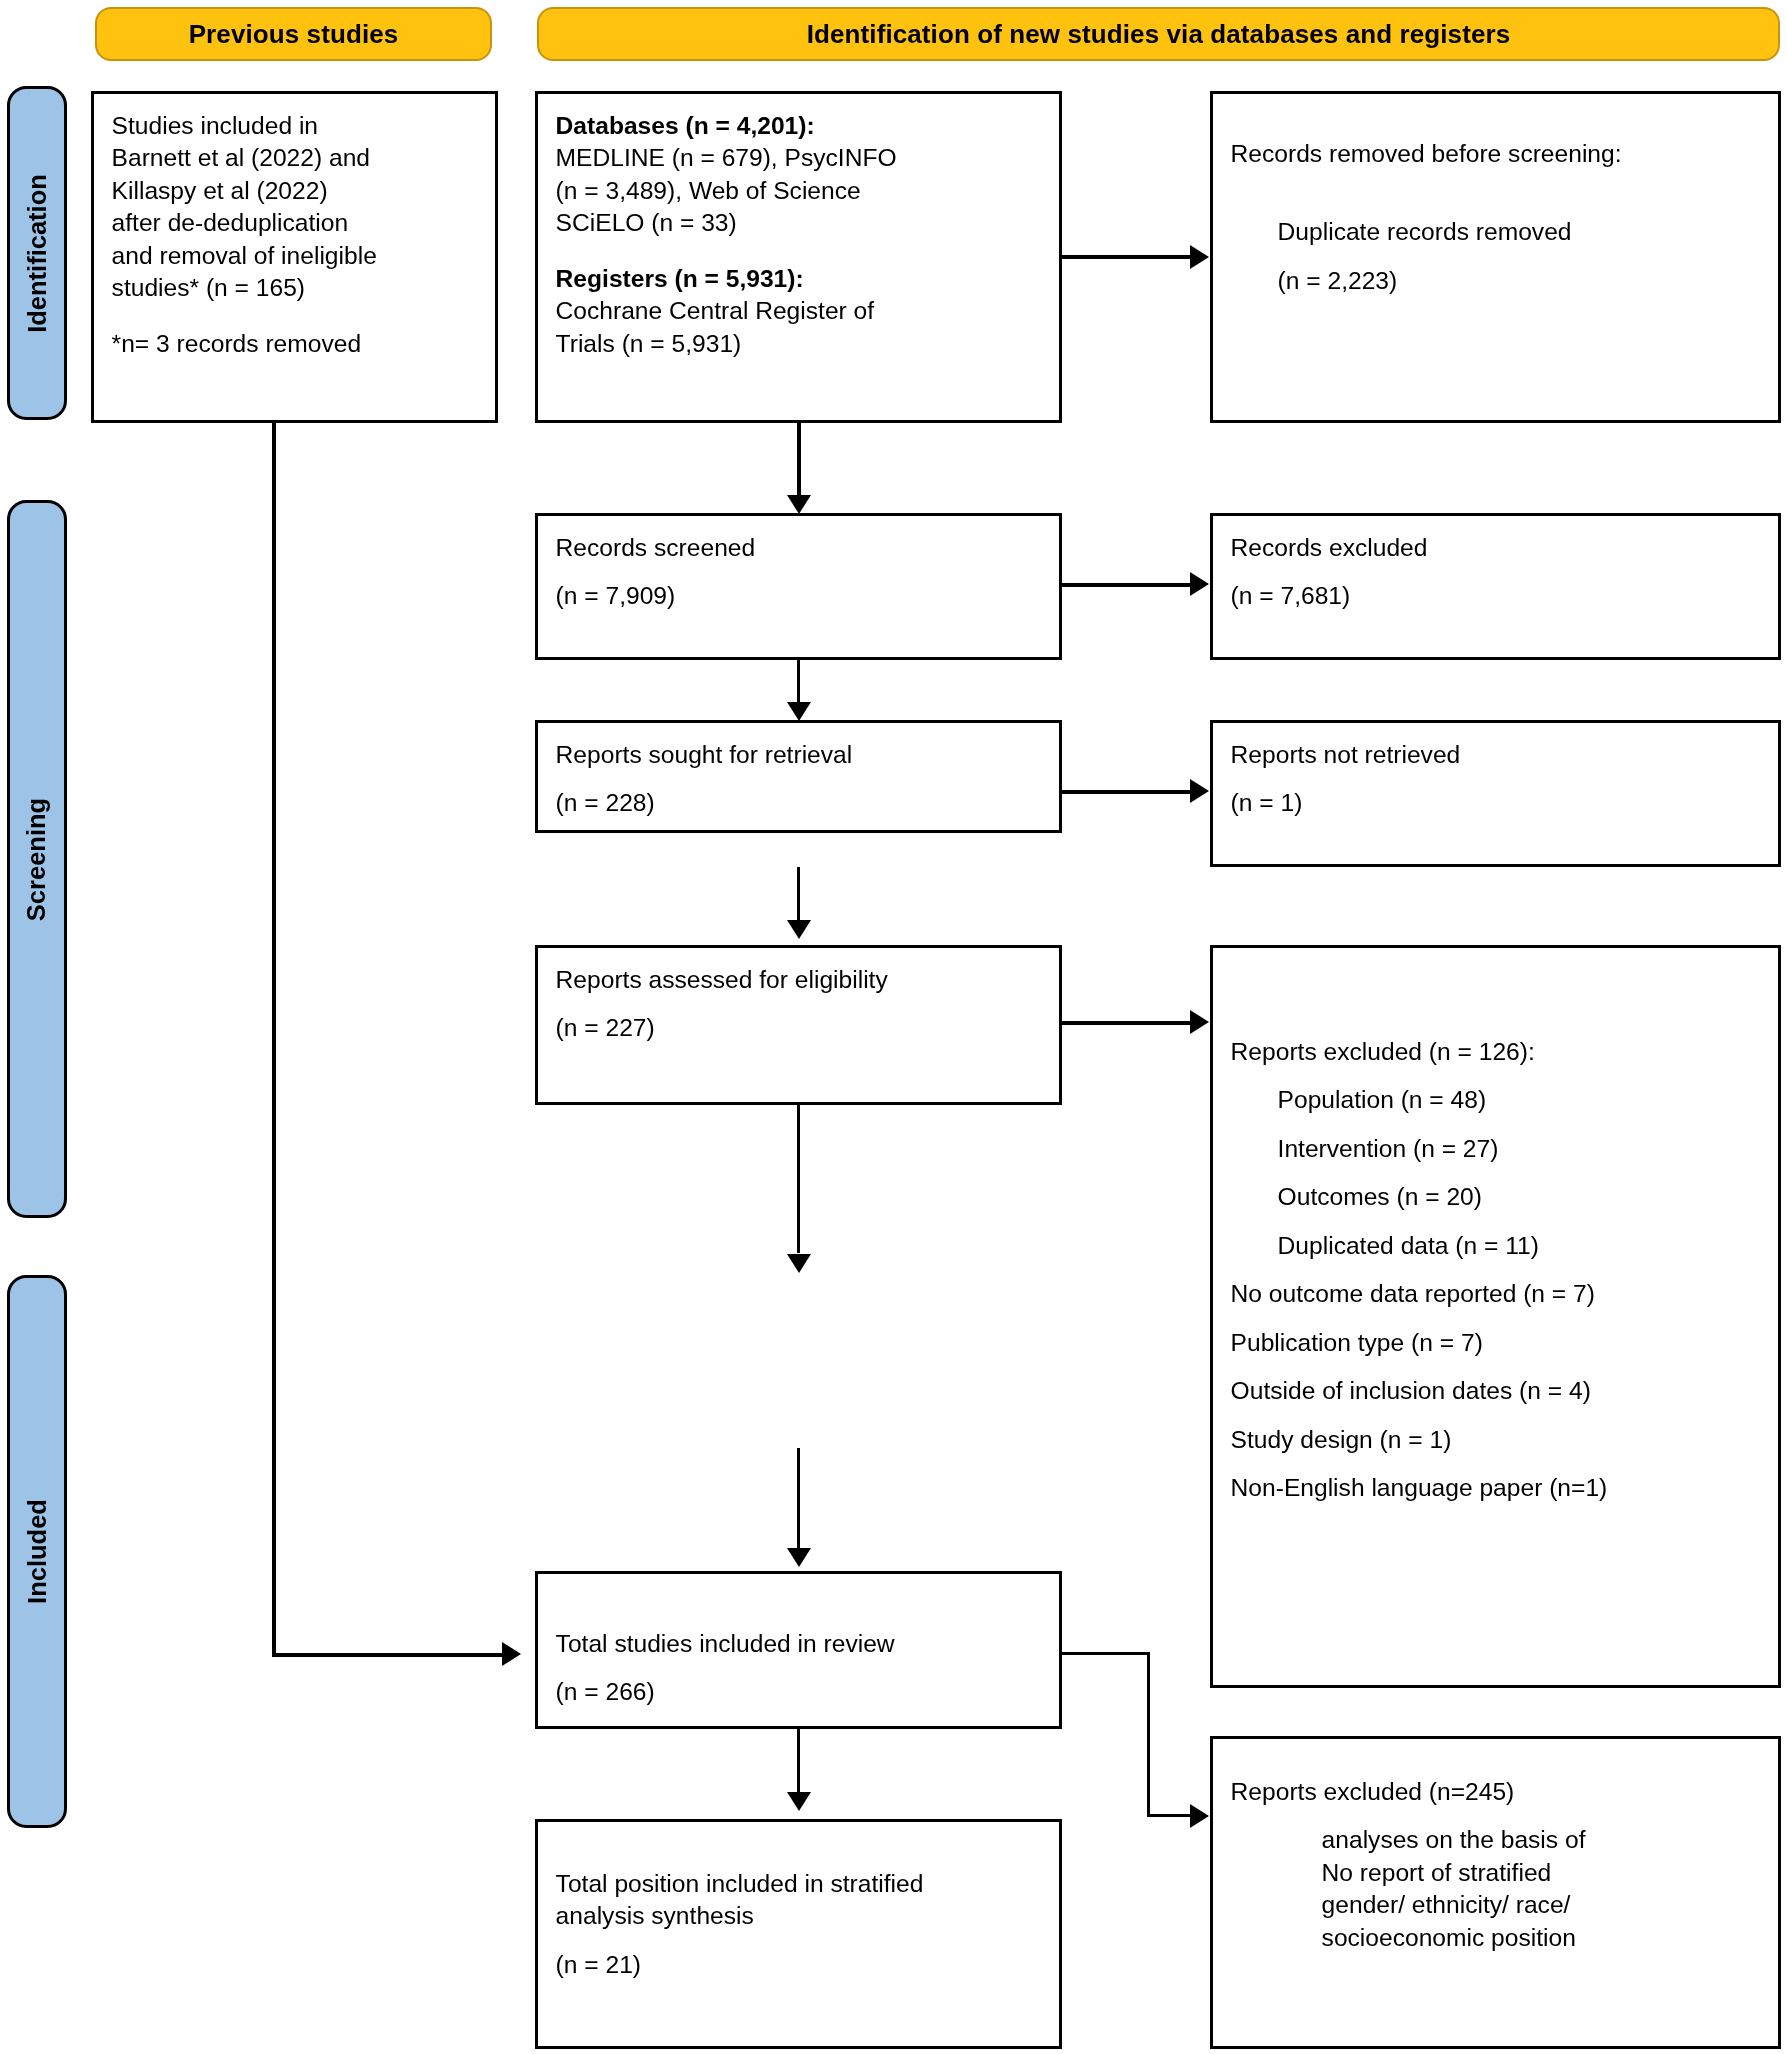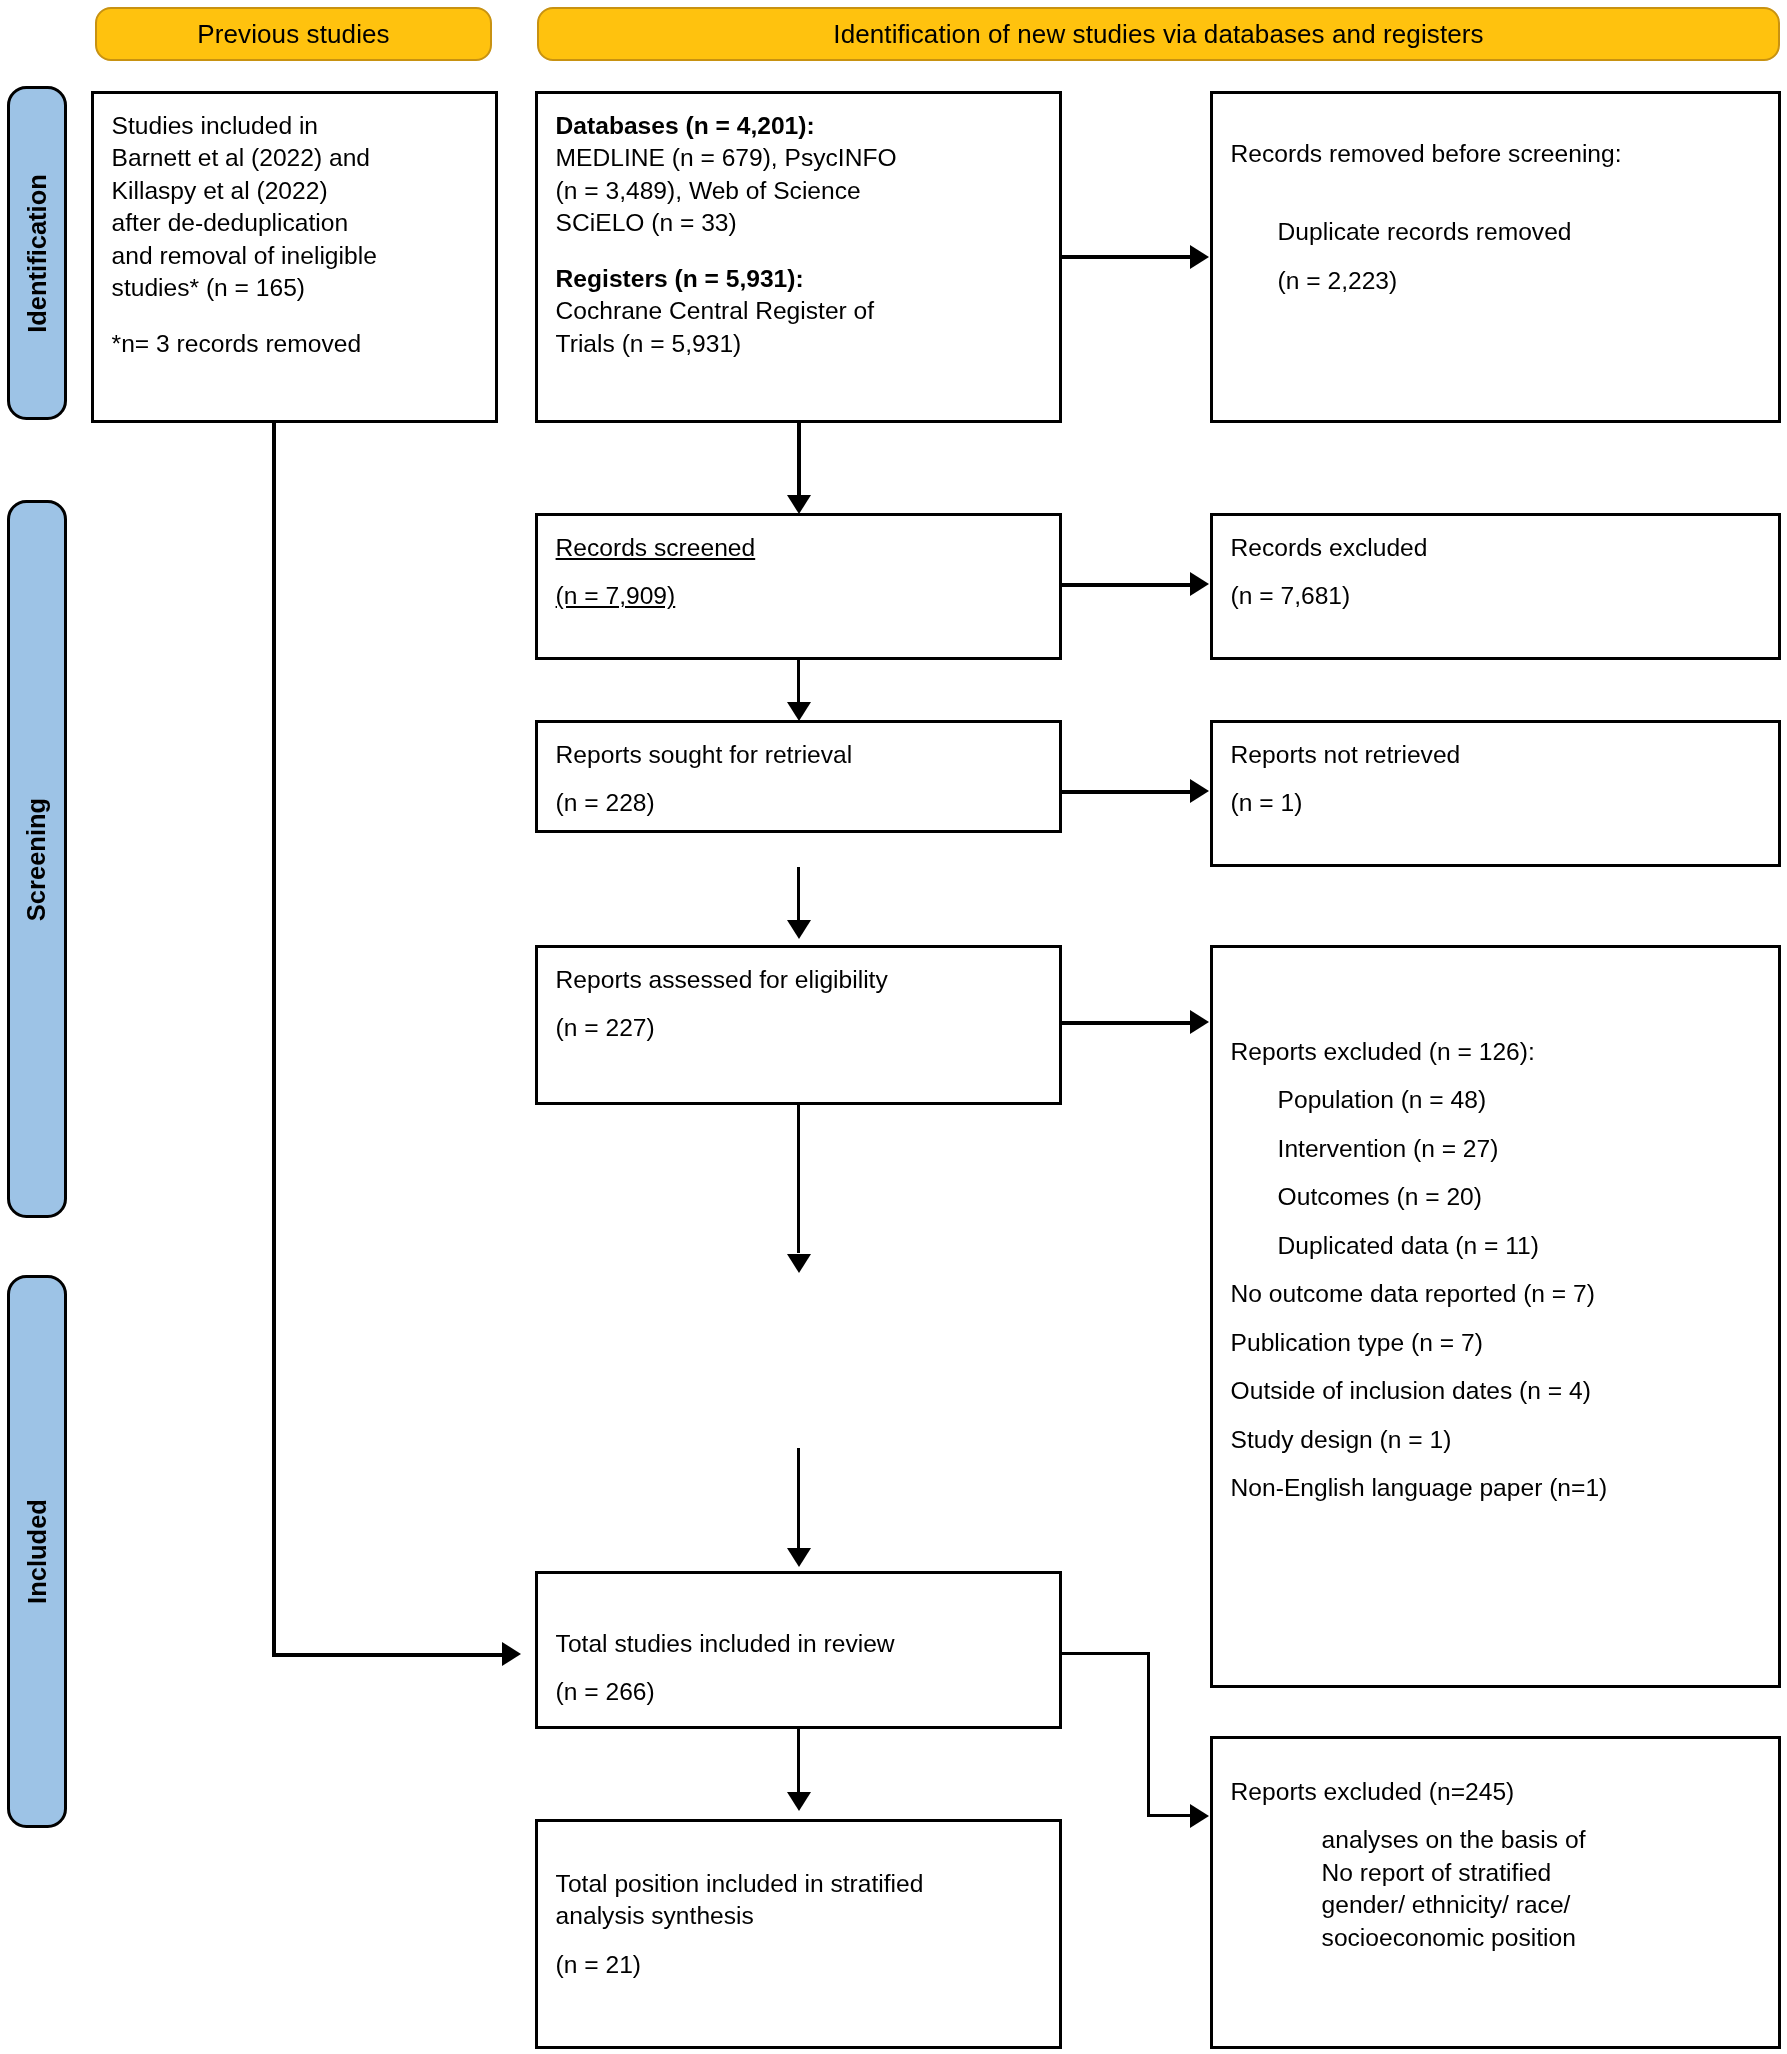--- a/index.html
+++ b/index.html
@@ -22,21 +22,21 @@
   
   .hdr {
     position: absolute;
     background: #FFC20E;
     border: 2.6px solid #C89211;
     border-radius: 16px;
     box-sizing: border-box;
     display: flex;
     align-items: center;
     justify-content: center;
-    font-weight: normal;
+    font-weight: bold;
     font-size: 26px;
     letter-spacing: 0.1px;
     color: #000;
   }
 
   
   .stagebar {
     position: absolute;
     background: #9DC3E6;
     border: 3.5px solid #000000;
@@ -146,21 +146,21 @@
     <span class="gap"></span>
     <span class="indent">(n = 2,223)</span>
   </div>
 
   <div class="ln" style="left:1062px; top:255px; width:128px; height:3.5px;"></div>
   <div class="arrow-r" style="left:1190px; top:245px;"></div>
 
   <div class="ln" style="left:797px; top:423px; width:3.5px; height:72px;"></div>
   <div class="arrow-d" style="left:787px; top:495px;"></div>
 
-  <div class="box" style="left:535px; top:513px; width:527px; height:147px;text-decoration:underline;">
+  <div class="box" style="left:535px; top:513px; width:527px; height:147px;">
     <span class="t">Records screened</span>
     <span class="gap"></span>
     <span class="t">(n = 7,909)</span>
   </div>
 
   <div class="box" style="left:1210px; top:513px; width:571px; height:147px;">
     <span class="t">Records excluded</span>
     <span class="gap"></span>
     <span class="t">(n = 7,681)</span>
   </div>

